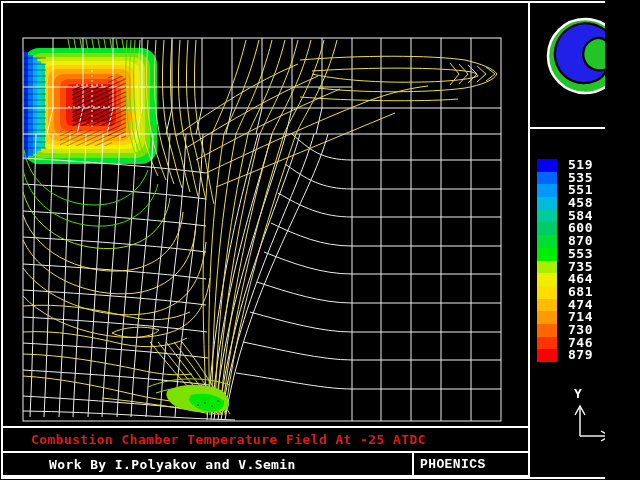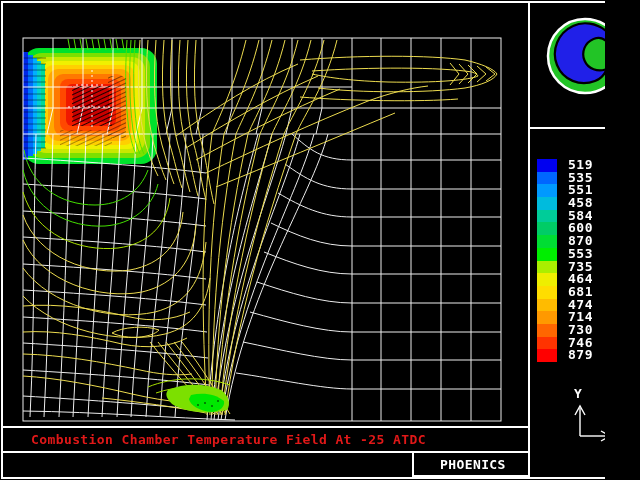--- a/index.html
+++ b/index.html
@@ -12,21 +12,21 @@
   #logo{position:absolute;left:542px;top:14px;}
   #axes{position:absolute;left:552px;top:386px;}
   #legend{position:absolute;left:537px;top:159px;}
   .lrow{display:flex;align-items:center;height:12.7px;}
   .lsw{width:20px;height:12.7px;}
   .lval{margin-left:11px;color:#fff;font-weight:bold;font-size:13px;line-height:12.7px;letter-spacing:.5px;}
   .box{position:absolute;background:#000;border:2px solid #fff;box-sizing:border-box;
        display:flex;align-items:center;font-weight:bold;font-size:13px;letter-spacing:.4px;color:#fff;}
   #titlebox{left:1px;top:426px;width:529px;height:27px;padding-left:28px;}
   #creditbox{left:1px;top:451px;width:413px;height:26px;padding-left:46px;}
-  #brandbox{left:412px;top:451px;width:118px;height:26px;padding-left:26px;}
+  #brandbox{left:412px;top:451px;width:118px;height:26px;padding-left:6px;font-family:Liberation Mono, monospace;}
 </style>
 </head>
 <body>
 
 <div id="screen">
 
   <svg id="plot" width="528" height="427" viewBox="0 0 528 427">
     <defs>
       <pattern id="hatch" width="4" height="4" patternUnits="userSpaceOnUse" patternTransform="rotate(65)">
         <line x1="0" y1="0" x2="0" y2="4" stroke="#000" stroke-width="1.7"></line>
@@ -278,17 +278,20 @@
       <path d="M28,50 H55"></path>
         <path d="M49,45 L58,50 L49,55" fill="none"></path>
     </g>
     <text x="22" y="12" fill="#fff" font-size="13" font-weight="bold" font-family="DejaVu Sans Mono, monospace">Y</text>
     <text x="66" y="55" fill="#fff" font-size="13" font-weight="bold" font-family="DejaVu Sans Mono, monospace">X</text>
   </svg>
 
   <div id="titlebox" class="box">
     <span style="color:#E01818;">Combustion Chamber Temperature Field At -25 ATDC</span>
   </div>
+  <div id="creditbox" class="box">
+    <span>Work By I.Polyakov and V.Semin</span>
+  </div>
   <div id="brandbox" class="box">
     <span>PHOENICS</span>
   </div>
 
 </div>
 
 </body></html>

